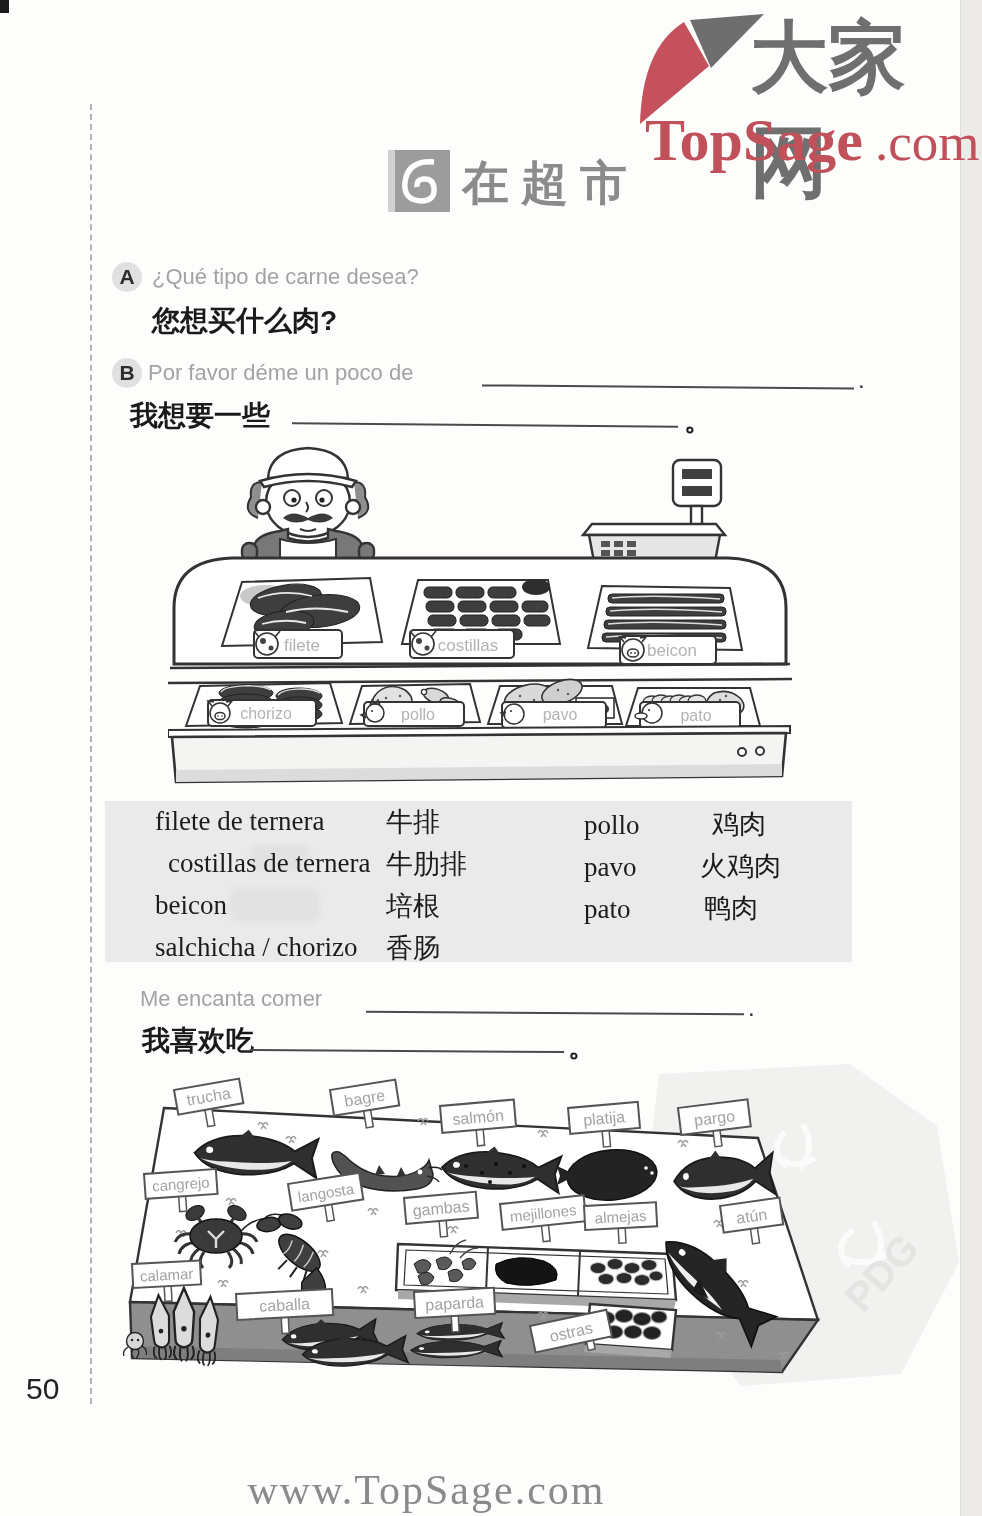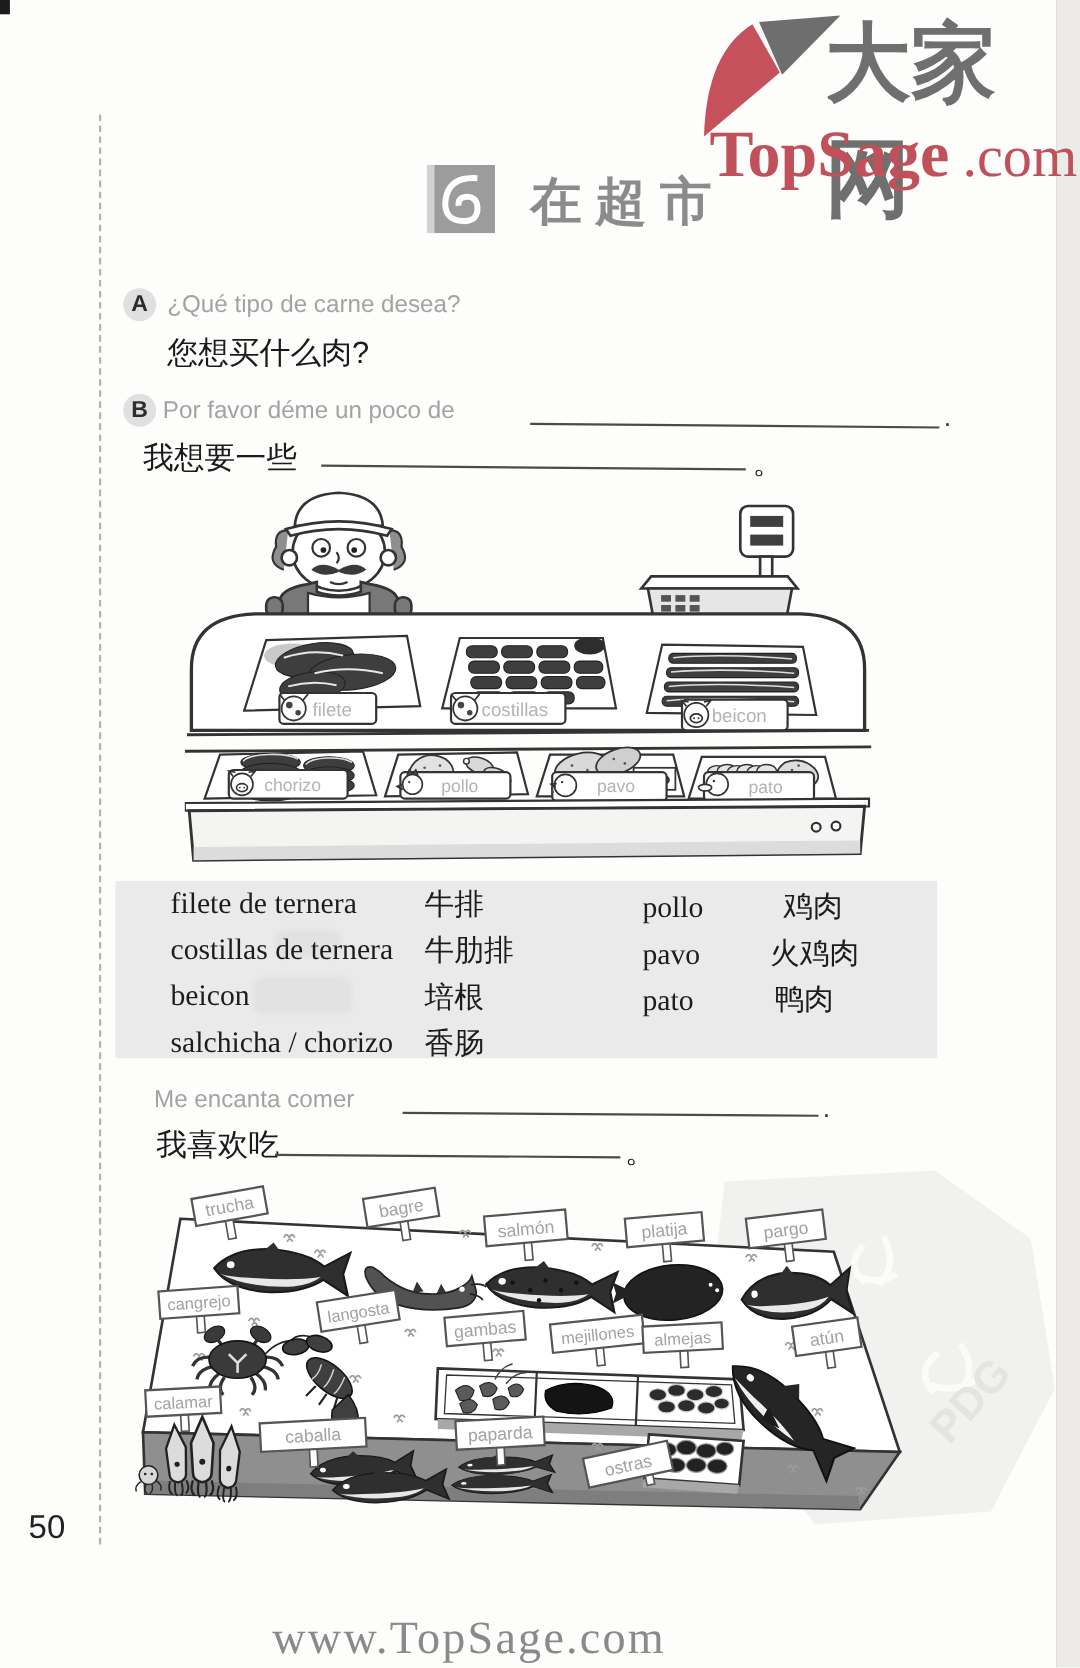--- a/index.html
+++ b/index.html
@@ -10,26 +10,26 @@
   .corner-mark{left:0;top:0;width:9px;height:13px;background:#1b1b1b;}
   .right-strip{left:960px;top:0;width:22px;height:1516px;background:#ecebe8;border-left:1px solid #ddd;}
   .margin-line{left:90px;top:104px;height:1300px;width:0;border-left:2px dashed #b3b3b3;}
   
   .logo-cn{left:750px;top:6px;font-size:78px;font-weight:bold;color:#6f6f6f;
            font-family:"Liberation Serif", serif;letter-spacing:0px;}
   .logo-en{left:645px;top:106px;font-family:"Liberation Serif", serif;color:#c0505a;}
   .logo-en .big{font-size:60px;font-weight:bold;text-align:right;}
   .logo-en .small{font-size:53px;margin-left:12px;}
   
-  .title-text{left:462px;top:152px;font-size:47px;font-weight:bold;color:#8b8b8b;letter-spacing:12px;margin-left:20px;}
+  .title-text{left:462px;top:152px;font-size:47px;font-weight:bold;color:#8b8b8b;letter-spacing:12px;}
   
   .marker{width:30px;height:30px;border-radius:50%;background:#e0e0e0;color:#2d2d2d;
           font-size:21px;font-weight:bold;display:flex;align-items:center;justify-content:center;}
   .es{font-size:22px;color:#a3a3a3;}
-  .cn{font-size:28px;color:#1a1a1a;font-weight:400;}
+  .cn{font-size:28px;color:#1a1a1a;font-weight:700;}
   .blank{border-bottom:2px solid #4a4a4a;height:0;}
   .dot{font-size:24px;color:#333;}
   
   .vocab-panel{left:105px;top:801px;width:747px;height:161px;background:#eaeaea;}
   .vrow{position:absolute;font-family:"Liberation Serif", serif;font-size:27px;color:#1c1c1c;white-space:nowrap;}
   .smudge{background:#d9d9d9;opacity:.45;border-radius:8px;filter:blur(2px);}
   
   .page-num{left:26px;top:1372px;font-size:30px;color:#222;}
   .footer{left:0;top:1466px;width:853px;text-align:center;font-family:"Liberation Serif", serif;
           font-size:42px;color:#8a8a8a;letter-spacing:2px;}
@@ -328,21 +328,21 @@
   </g>
 </svg>
 
 <div class="abs vocab-panel"></div>
 <div class="abs smudge" style="left:230px;top:888px;width:90px;height:34px"></div>
 <div class="abs smudge" style="left:250px;top:845px;width:60px;height:26px"></div>
 <div class="abs vrow" style="left:155px;top:806px">filete de ternera</div>
 <div class="abs vrow" style="left:386px;top:804px">牛排</div>
 <div class="abs vrow" style="left:584px;top:810px">pollo</div>
 <div class="abs vrow" style="left:712px;top:806px">鸡肉</div>
-<div class="abs vrow" style="left:155px;top:848px">costillas de ternera</div>
+<div class="abs vrow" style="left:168px;top:848px">costillas de ternera</div>
 <div class="abs vrow" style="left:386px;top:846px">牛肋排</div>
 <div class="abs vrow" style="left:584px;top:852px">pavo</div>
 <div class="abs vrow" style="left:700px;top:848px">火鸡肉</div>
 <div class="abs vrow" style="left:155px;top:890px">beicon</div>
 <div class="abs vrow" style="left:386px;top:888px">培根</div>
 <div class="abs vrow" style="left:584px;top:894px">pato</div>
 <div class="abs vrow" style="left:704px;top:890px">鸭肉</div>
 <div class="abs vrow" style="left:155px;top:932px">salchicha / chorizo</div>
 <div class="abs vrow" style="left:386px;top:930px">香肠</div>
 

